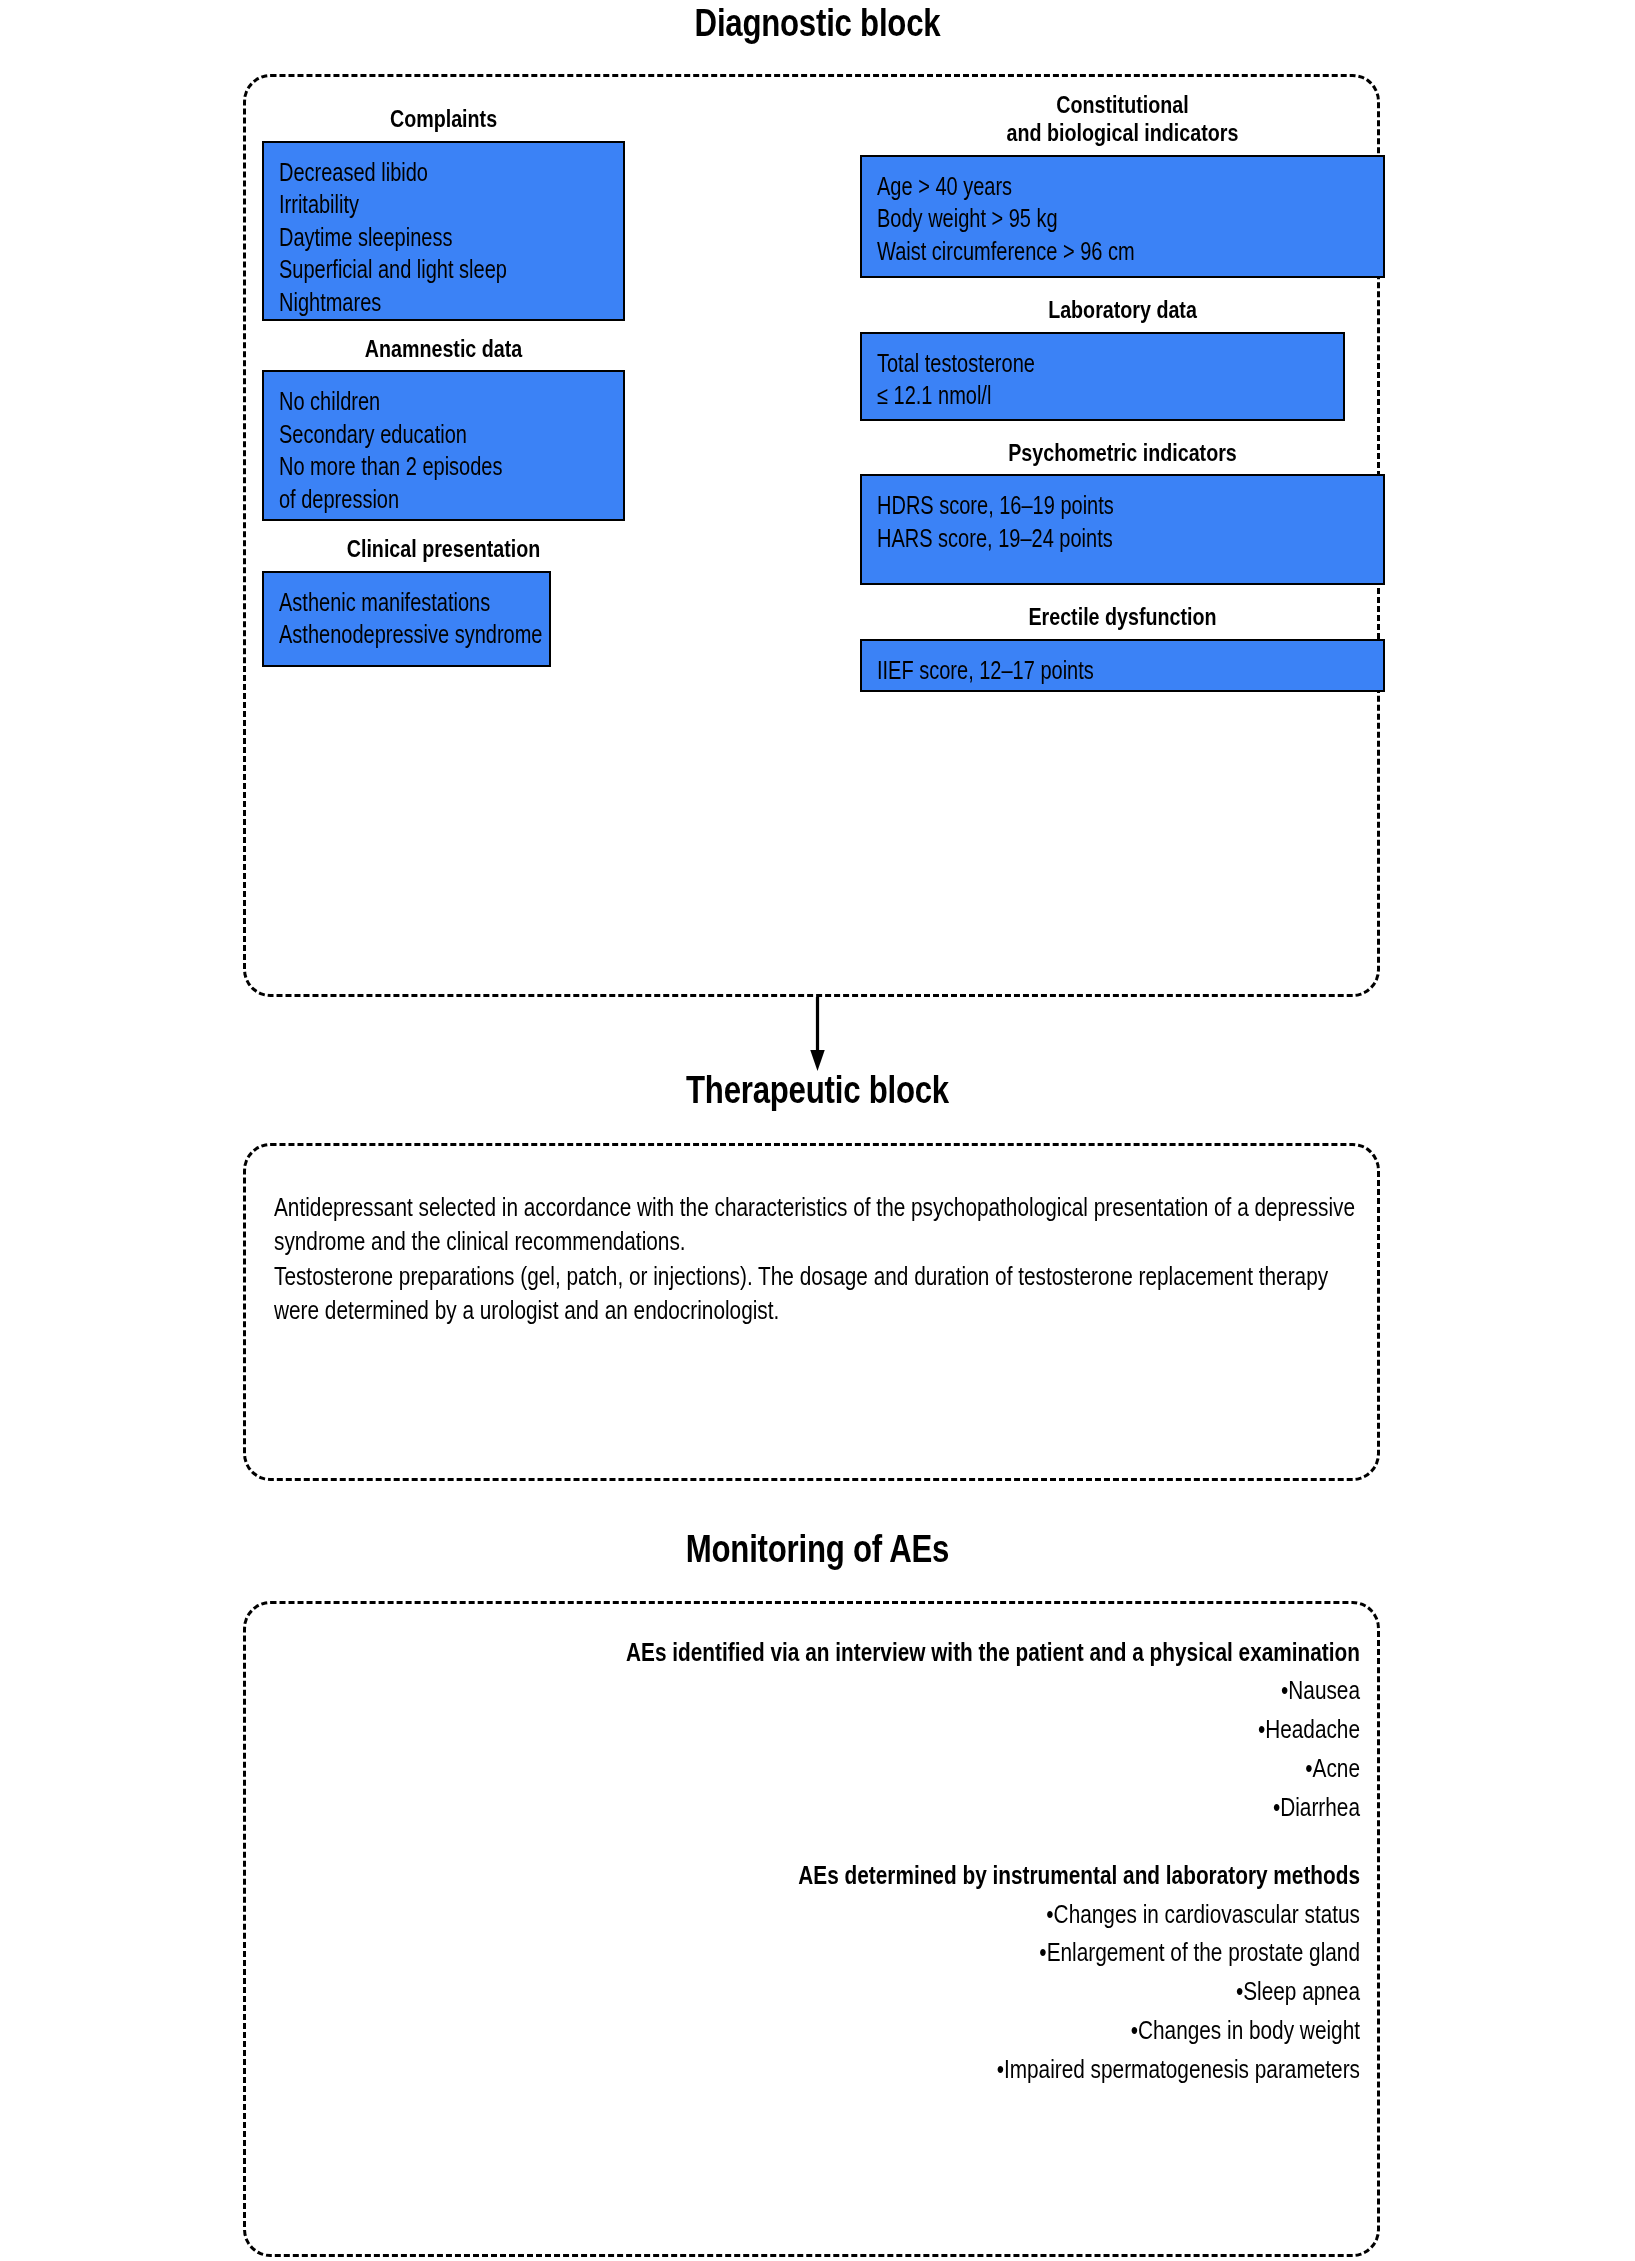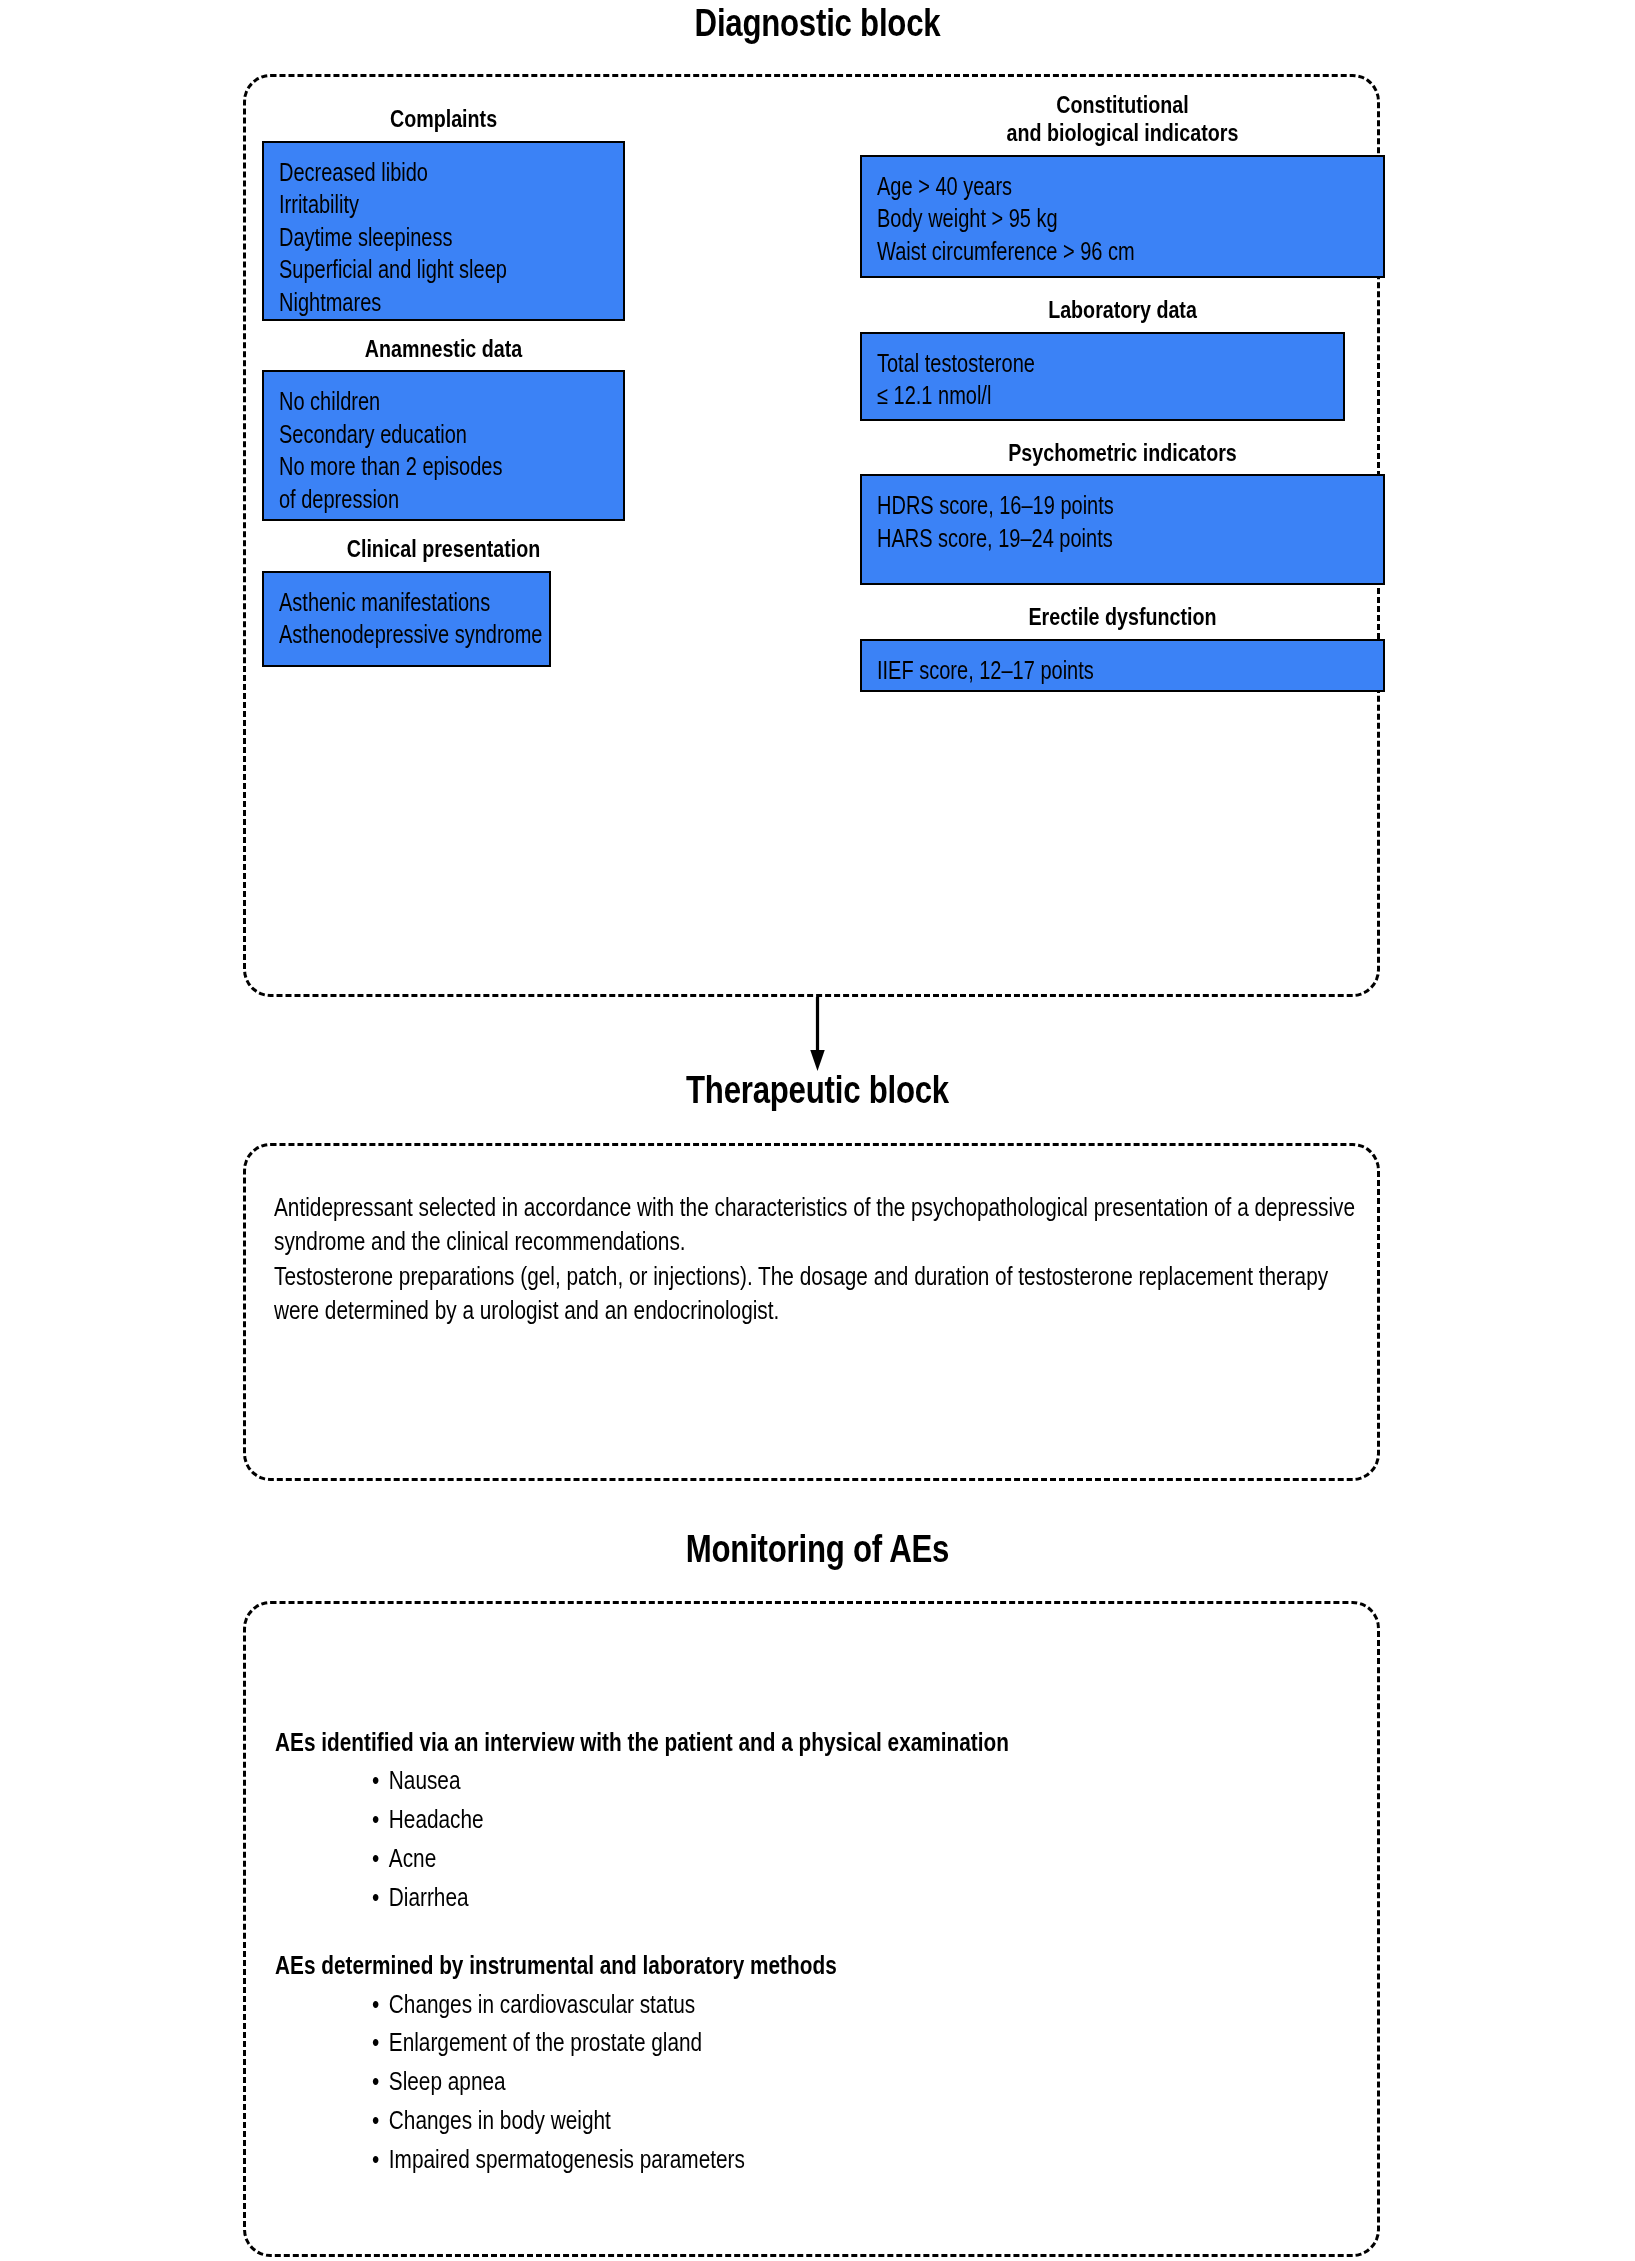--- a/index.html
+++ b/index.html
@@ -151,22 +151,23 @@
     line-height: 1.32;
     transform: scaleX(0.80);
     transform-origin: left center;
     width: 125%;
   }
 
   
   .monitoring-body {
     position: absolute;
     left: 275px;
-    top: 1725px;
+    top: 1635px;
     width: 1085px;
+    text-align: right;
   }
 
   .ae-heading {
     font-weight: bold;
     font-size: 26px;
     line-height: 1.33;
     transform: scaleX(0.80);
     transform-origin: left center;
     width: 125%;
   }

